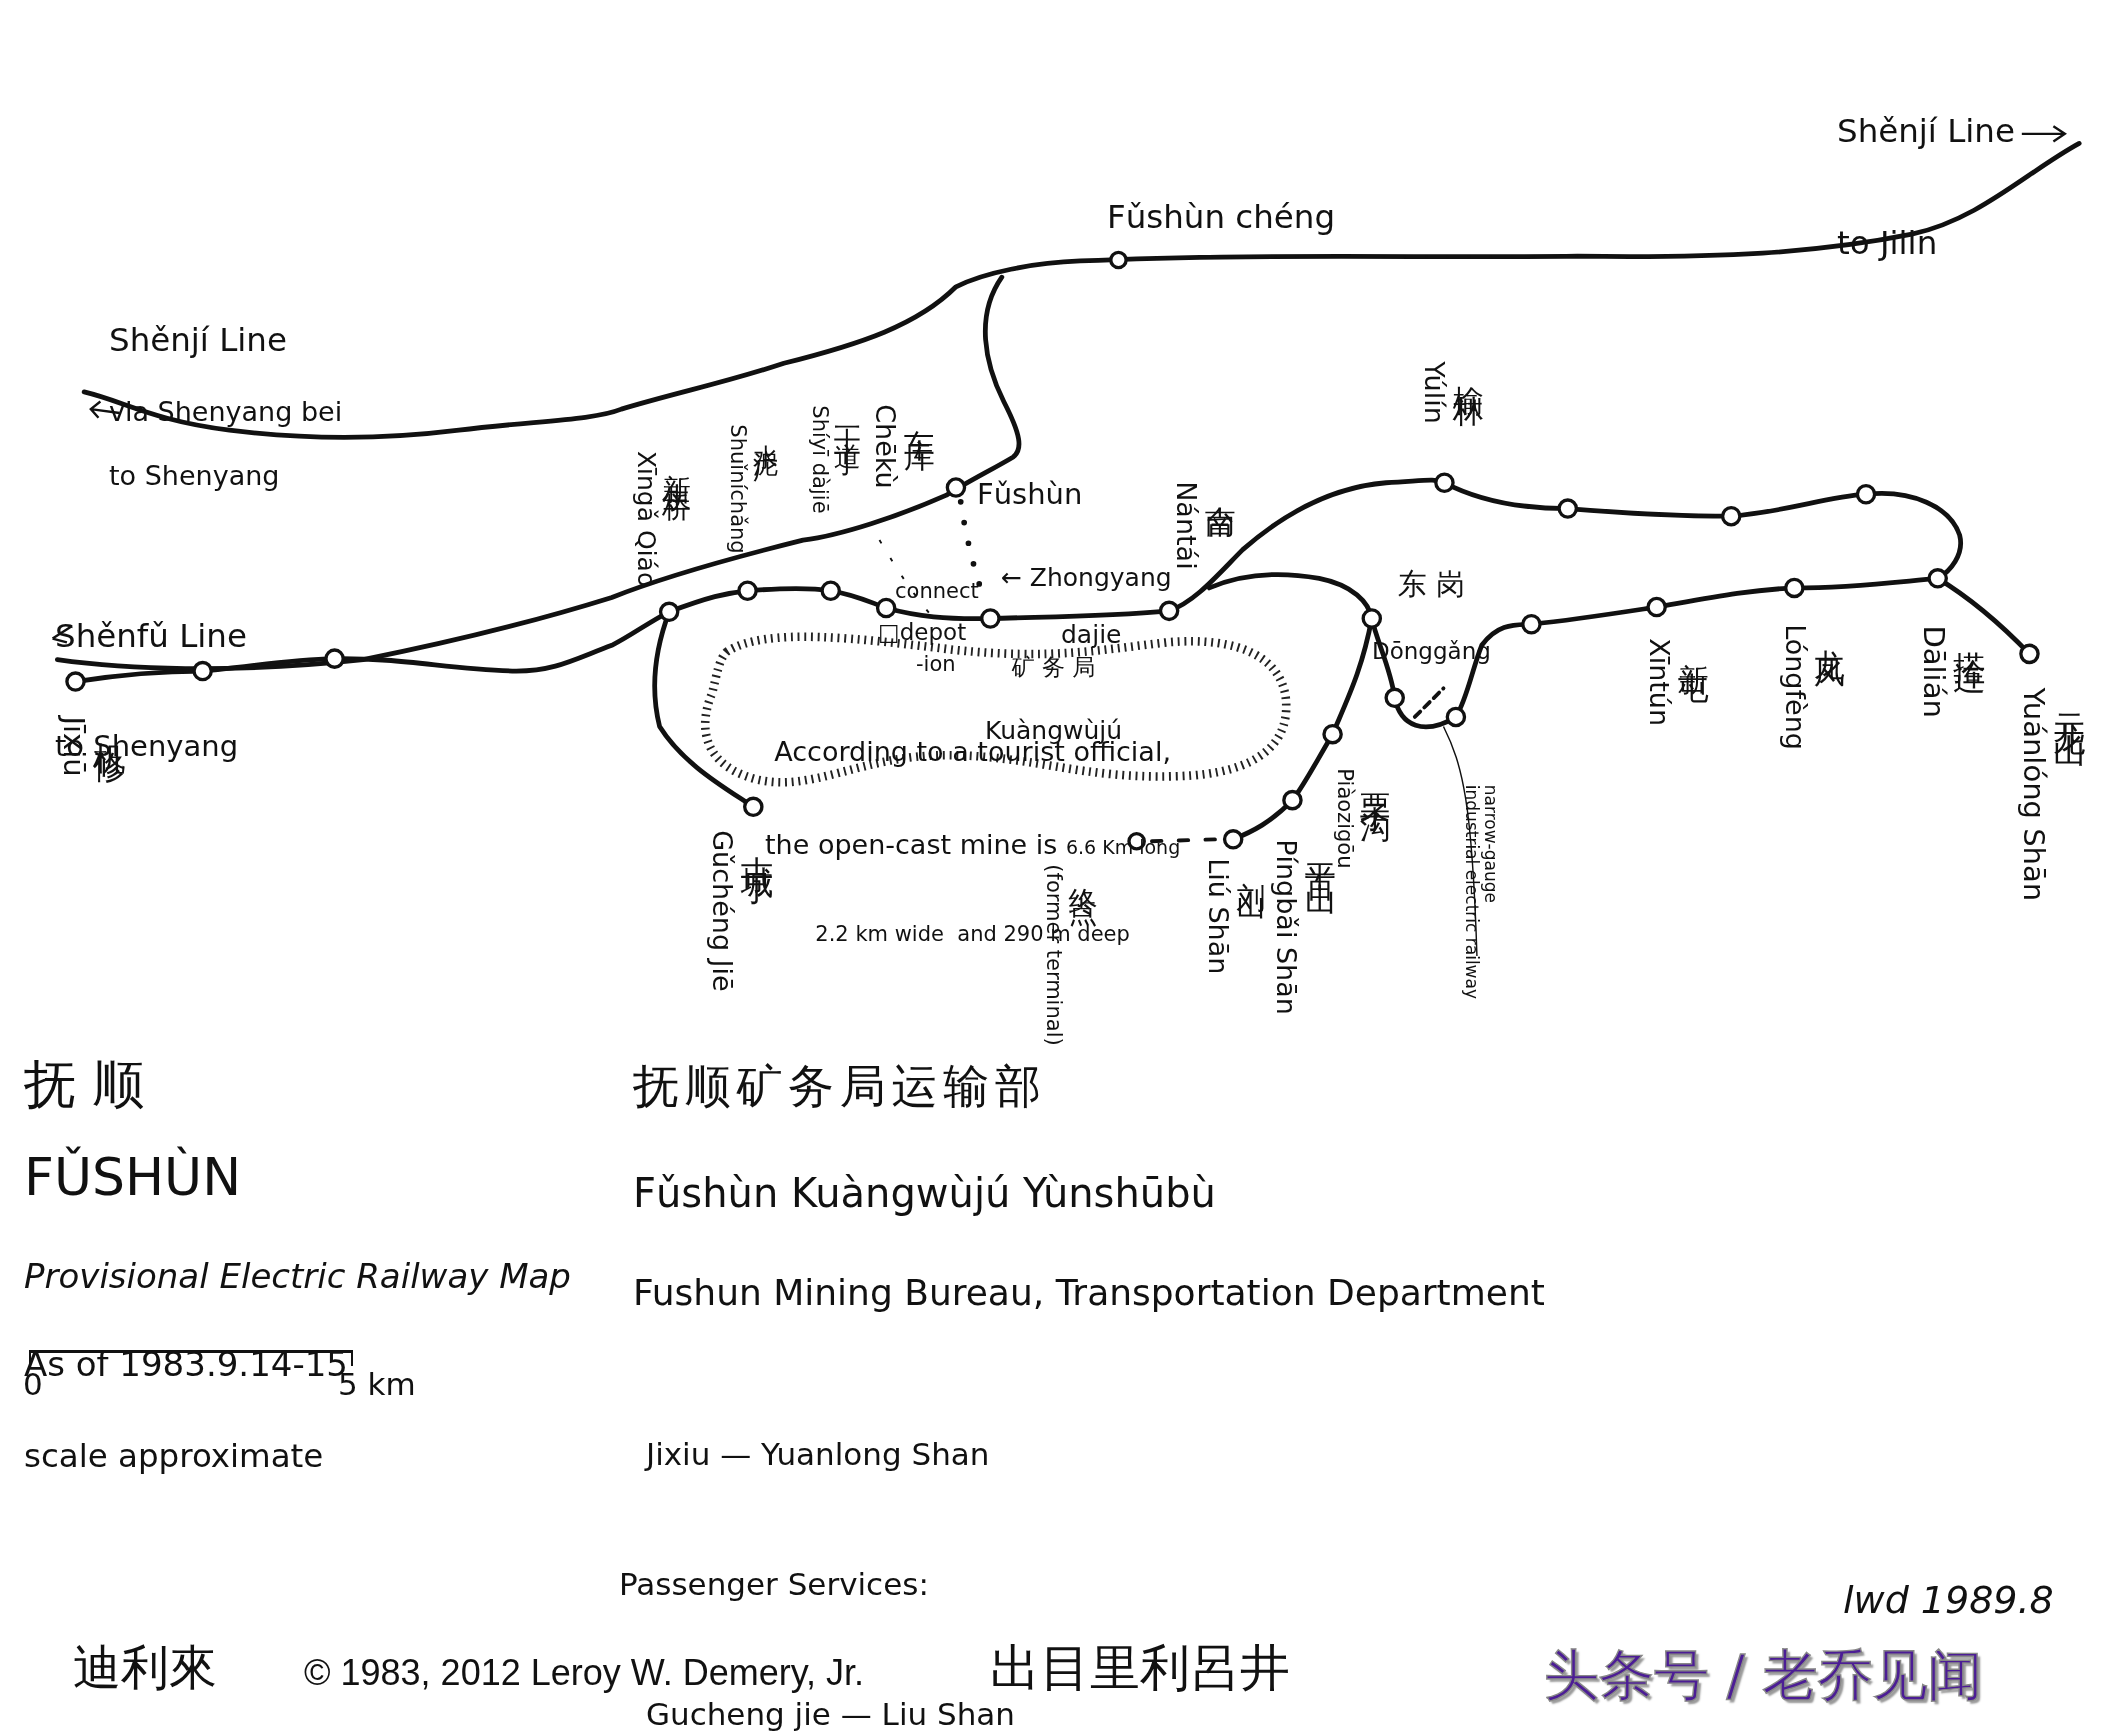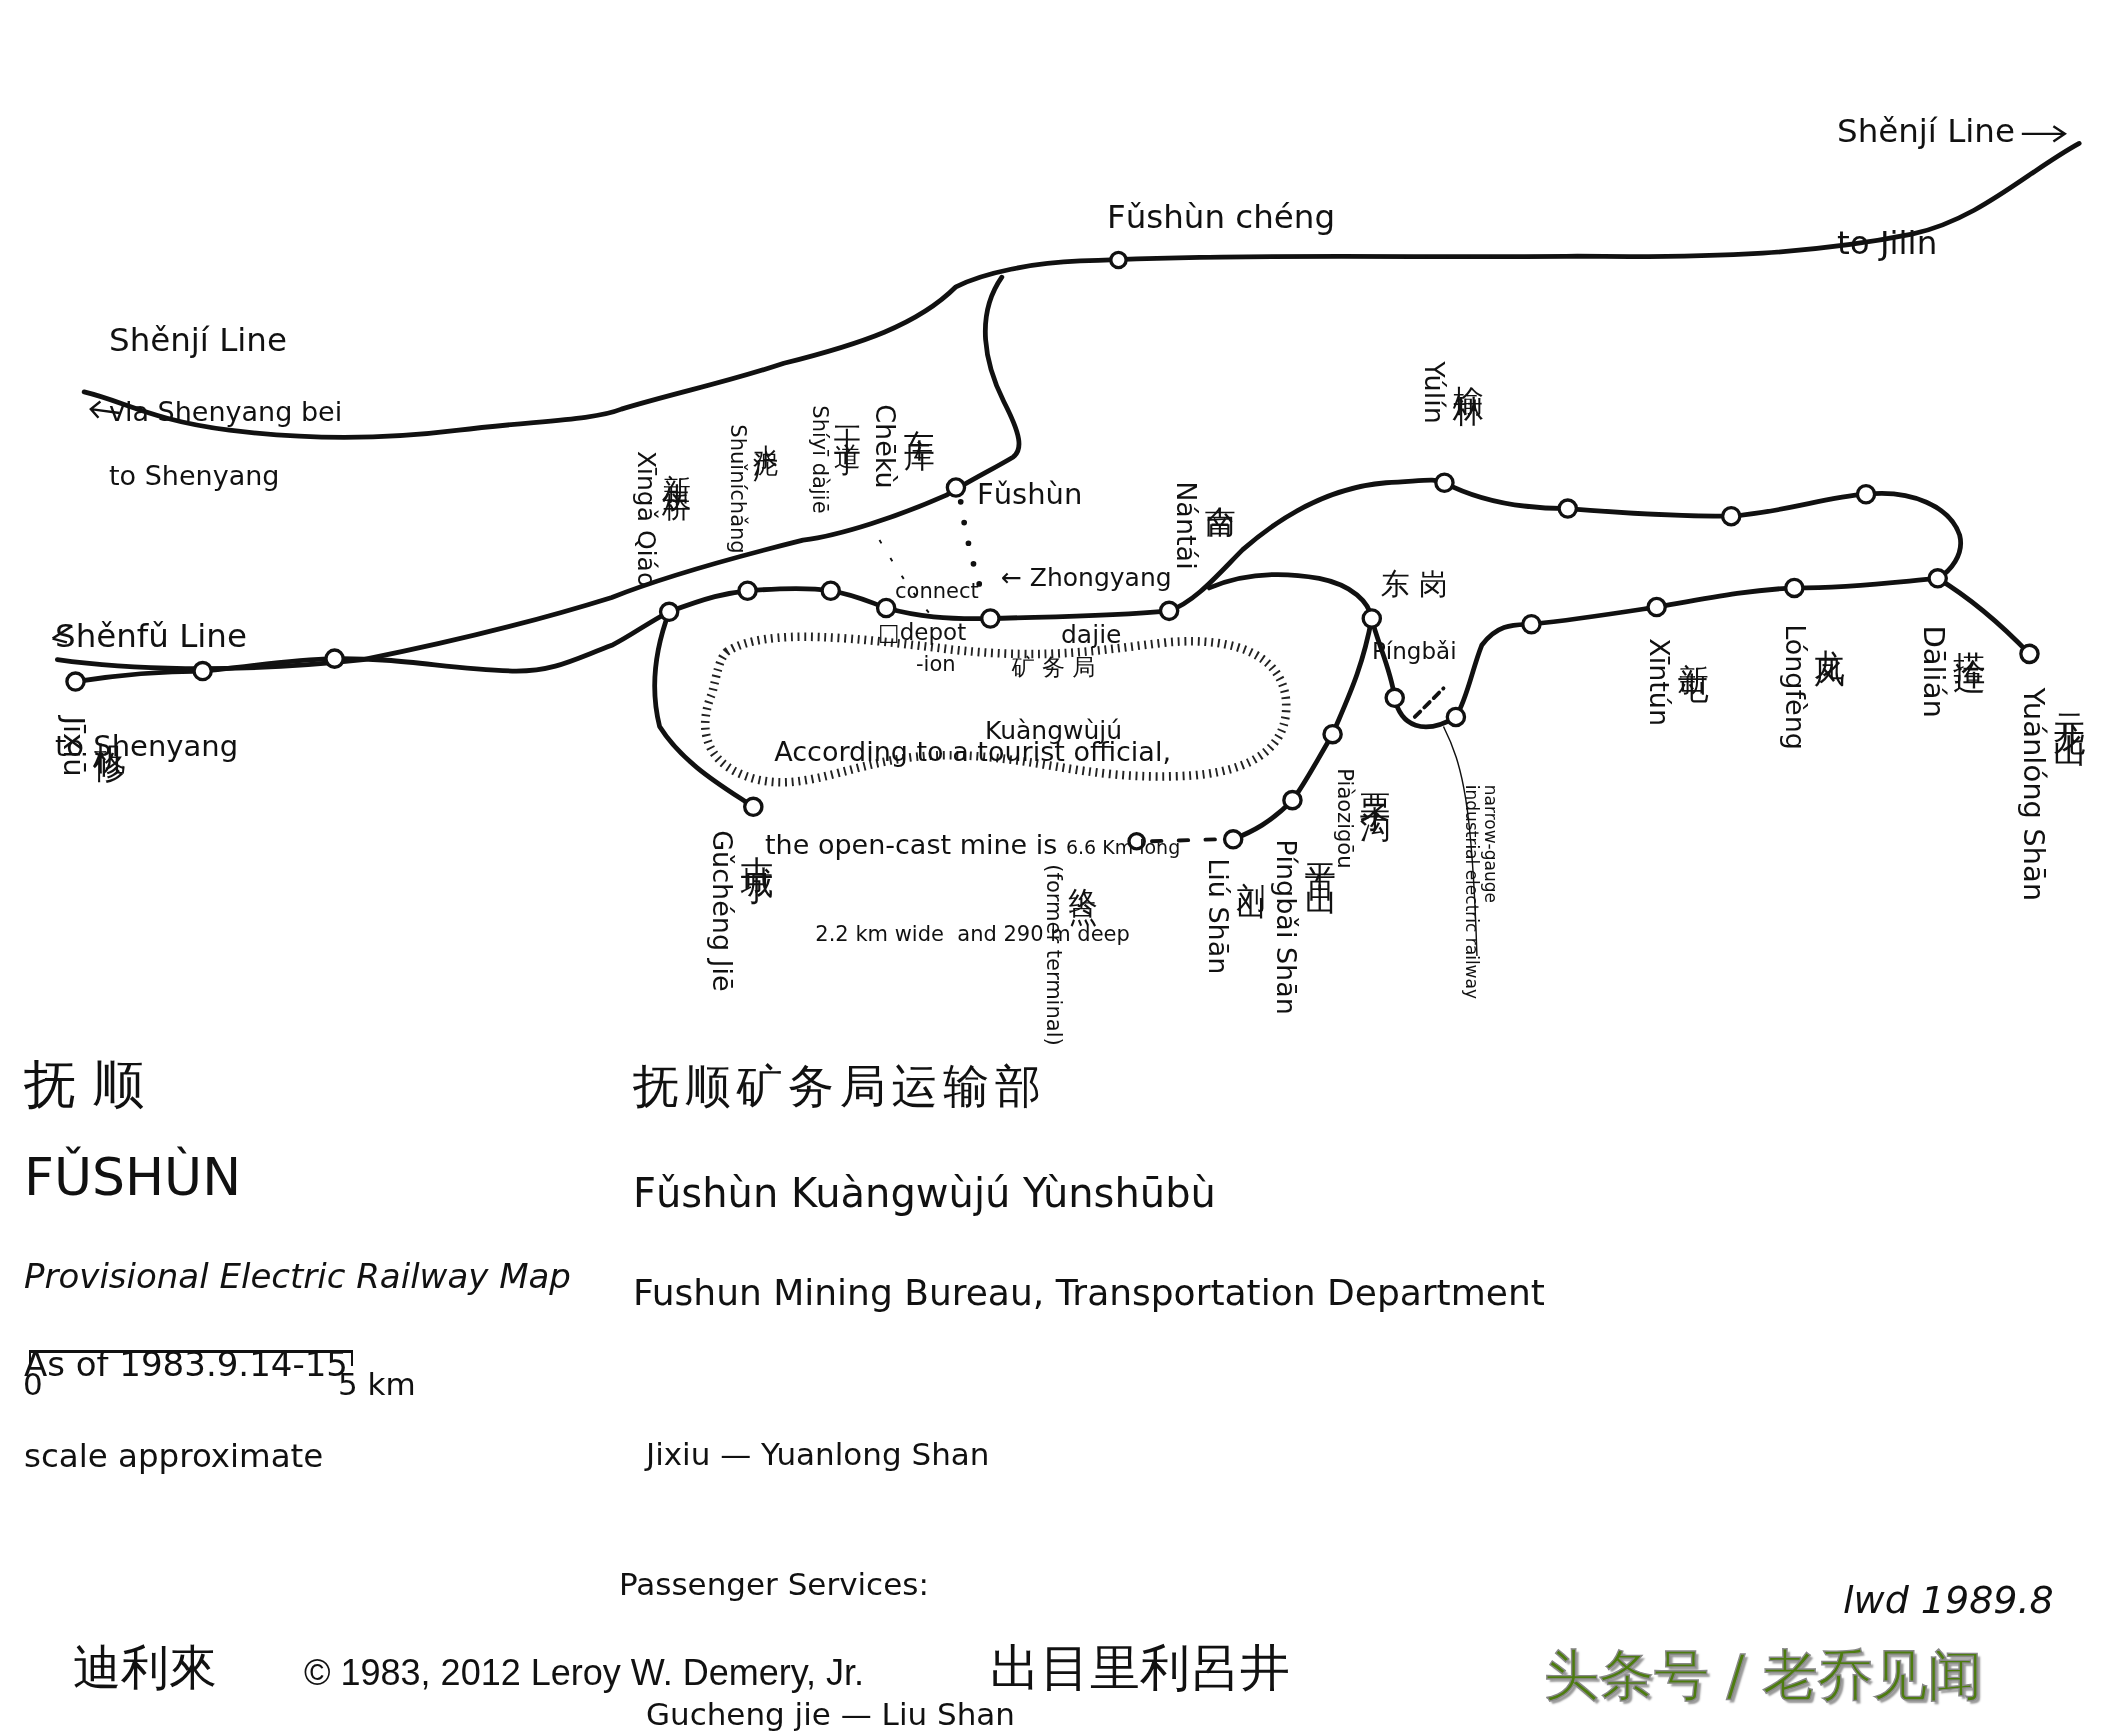--- a/index.html
+++ b/index.html
@@ -115,21 +115,21 @@
   <div>connect</div>
   <div style="padding-left:21px;">-ion</div>
 </div>
 <div class="abs" style="left:878px;top:619px;font-size:23px;">□<span>depot</span></div>
 <div class="abs" style="left:985px;top:617px;text-align:center;">
   <div style="font-size:23px;">矿 务 局</div>
   <div style="font-size:25px;font-weight:normal;">Kuàngwùjú</div>
 </div>
 <div class="abs" style="left:1372px;top:531px;text-align:center;">
   <div style="font-size:29px;">东 岗</div>
-  <div style="font-size:23px;">Píngbǎi</div>
+  <div style="font-size:23px;">Dōnggǎng</div>
 </div>
 
 <div class="abs" style="left:765px;top:674px;font-size:27px;text-align:center;">
   <div>According to a tourist official,</div>
   <div><span>the open-cast mine is</span> <span style="font-size:19px;">6.6 Km long</span></div>
   <div style="font-size:21px;">2.2 km wide  and 290 m deep</div>
 </div>
 
 <div class="abs" style="left:57px;top:698px;writing-mode:vertical-rl;font-size:29px;">
   <span style="font-size:32.5px;">机 修</span>
@@ -223,14 +223,14 @@
   <div style="padding-left:27px;">Gucheng jie — Liu Shan</div>
   
   
 </div>
 
 <div class="abs" style="left:1843px;top:1579px;font-size:38px;font-style:italic;">lwd 1989.8</div>
 
 <div class="abs" style="left:73px;top:1640px;font-size:48px;">迪利來</div>
 <div class="abs" style="left:304px;top:1652px;font-size:36px;font-family:'Liberation Sans',sans-serif;">© 1983, 2012 Leroy W. Demery, Jr.</div>
 <div class="abs" style="left:990px;top:1640px;font-size:50px;">出目里利呂井</div>
-<div class="abs" style="left:1544px;top:1644px;font-size:55px;color:#4d7c0f;-webkit-text-stroke:1.4px #888;text-shadow:2.9px 2.9px 1.9px #999;">头条号 / 老乔见闻</div>
+<div class="abs" style="left:1544px;top:1644px;font-size:55px;color:#4c1d95;-webkit-text-stroke:1.4px #888;text-shadow:2.9px 2.9px 1.9px #999;">头条号 / 老乔见闻</div>
 
 
 </body></html>

